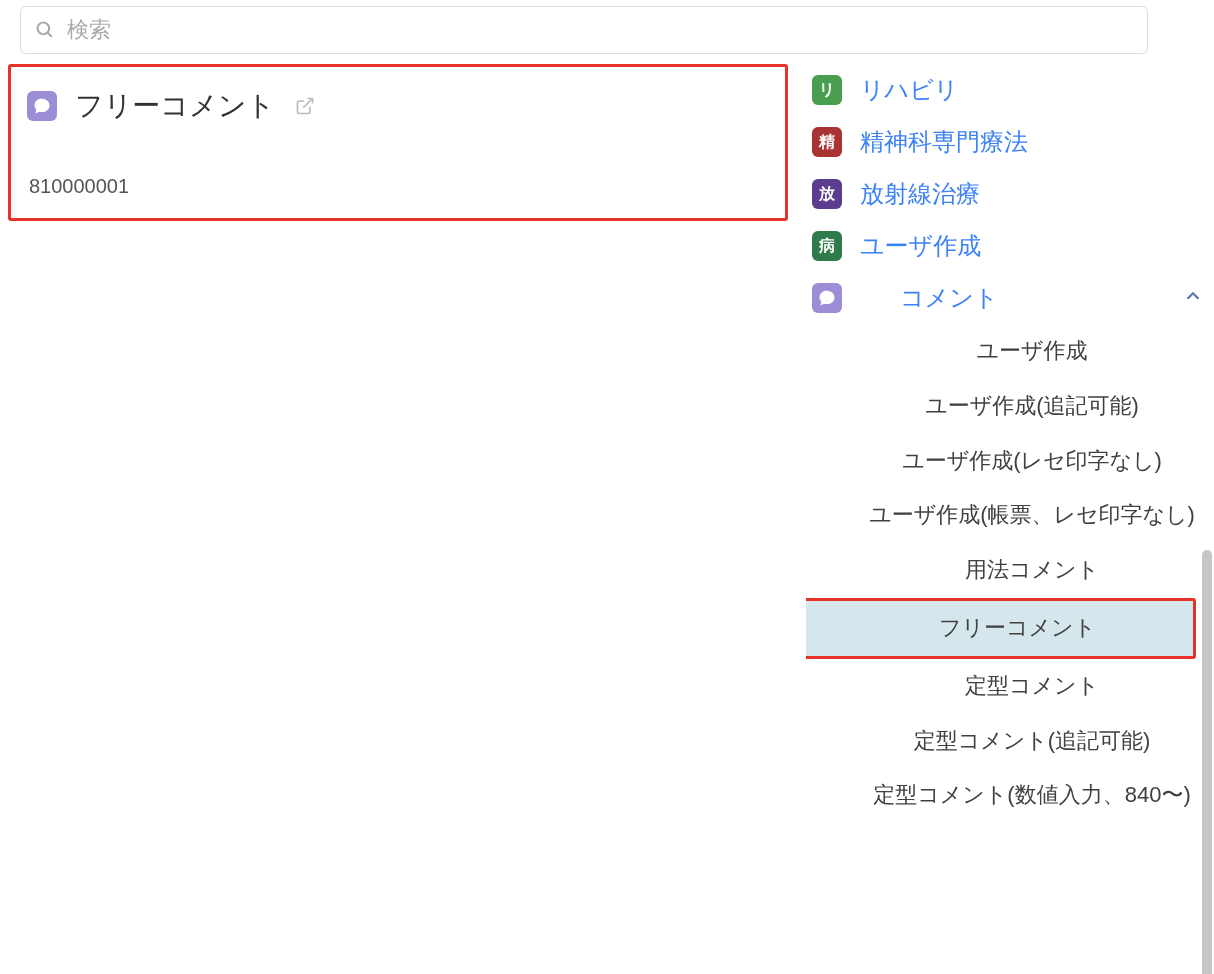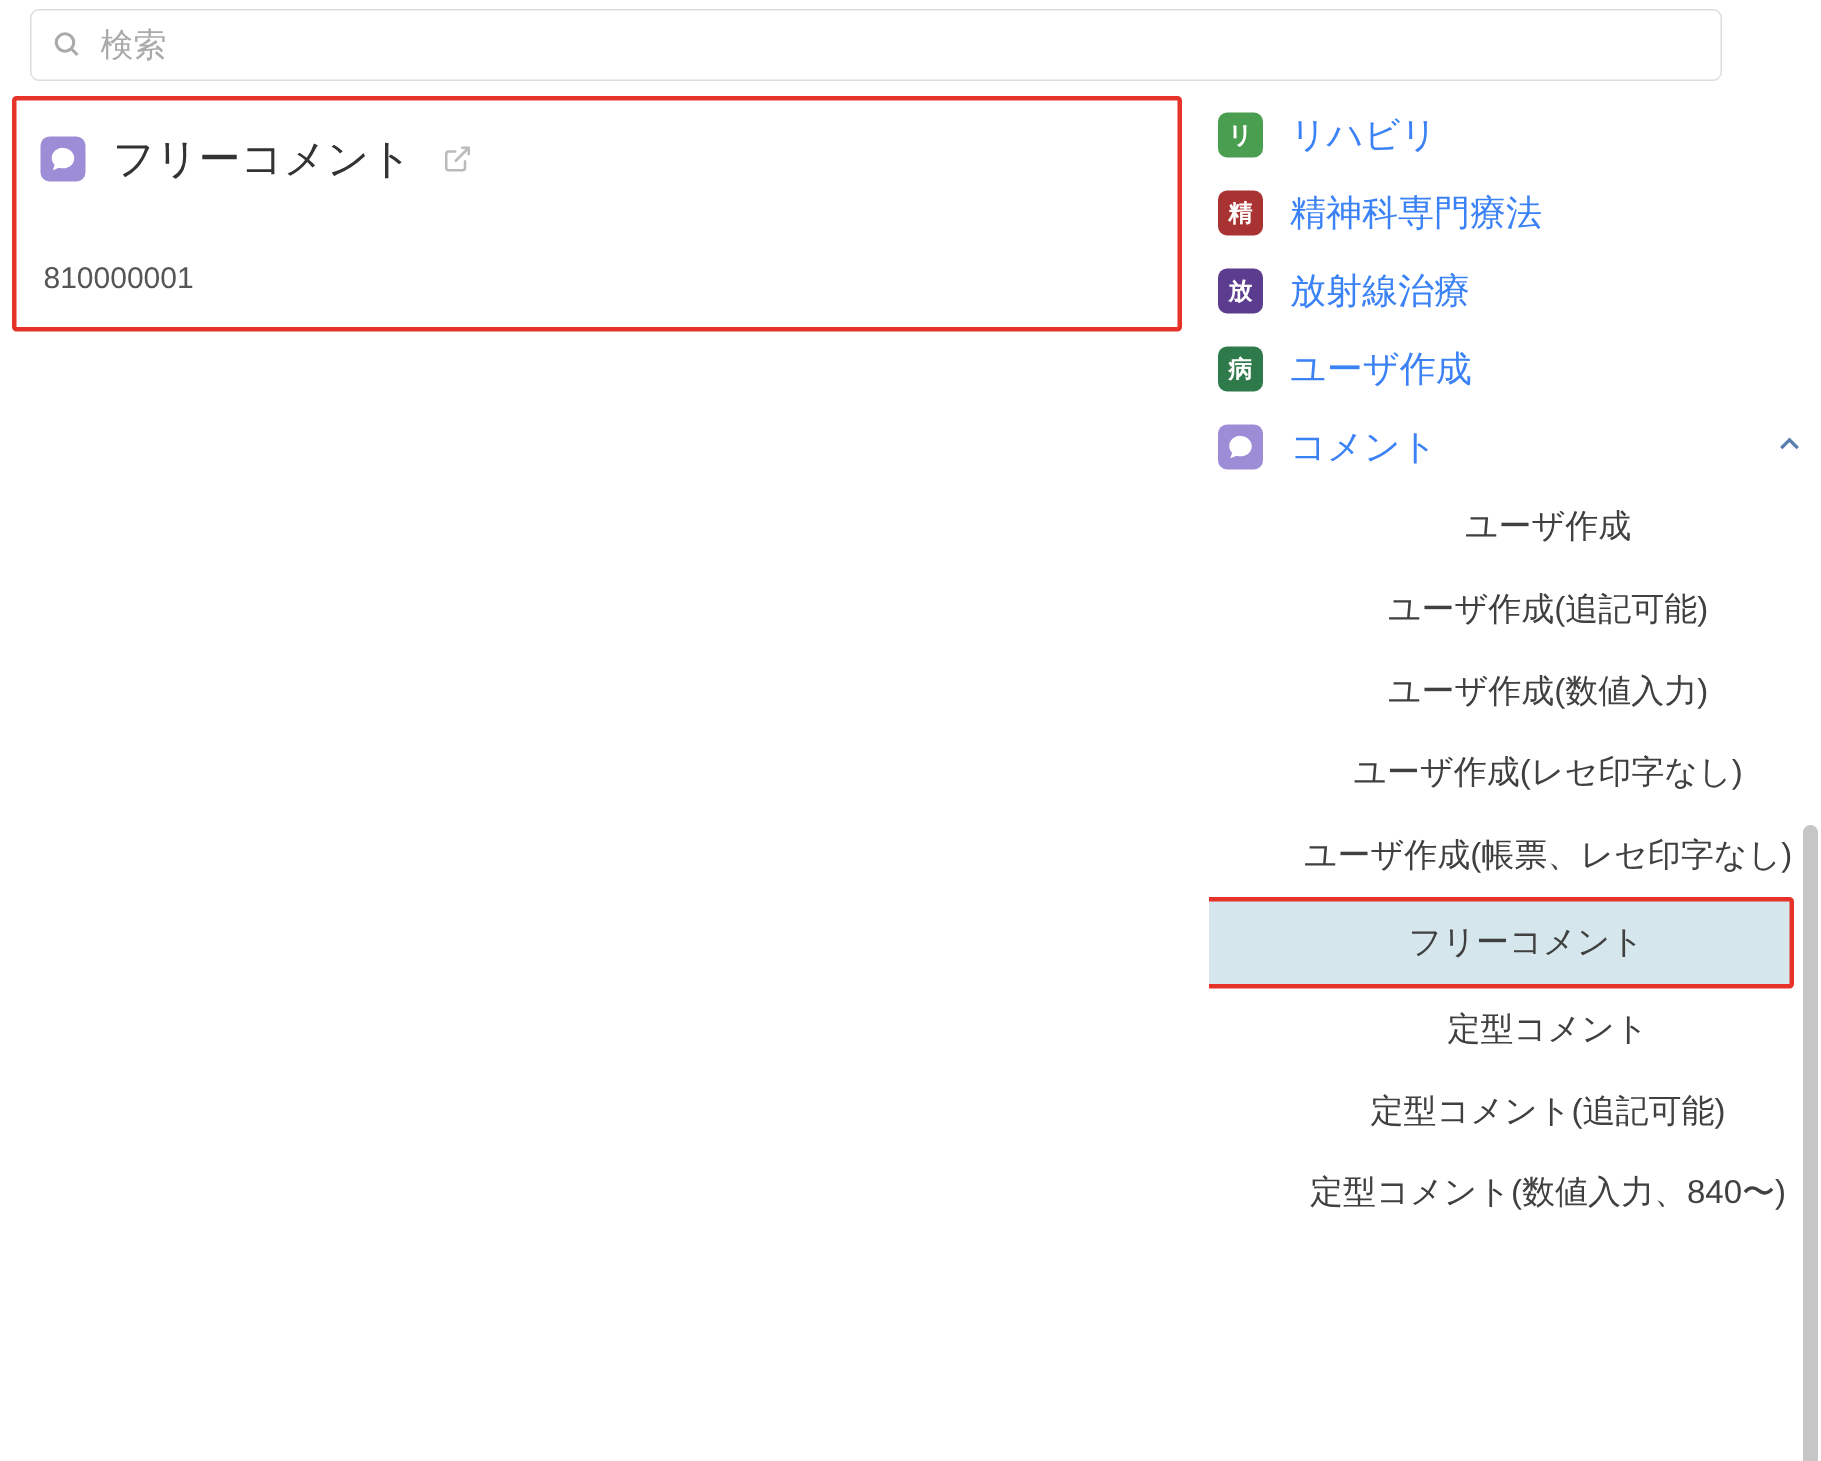--- a/index.html
+++ b/index.html
@@ -131,20 +131,21 @@
     }
     .category-row-expanded {
       display: flex;
       align-items: center;
       justify-content: space-between;
       padding: 10px 10px 10px 6px;
     }
     .category-row-left {
       display: flex;
       align-items: center;
+      gap: 40px;
     }
     .chevron {
       color: #5a7db0;
     }
     .sub-items {
       padding-left: 44px;
     }
     .sub-item {
       font-size: 22px;
       color: #404040;
@@ -246,23 +247,23 @@
       <span class="chevron">
         <svg viewBox="0 0 24 24" width="22" height="22" fill="none" stroke="currentColor" stroke-width="2.5">
             <polyline points="6 15 12 9 18 15"></polyline>
           </svg>
       </span>
     </div>
 
     <div class="sub-items">
       <div class="sub-item">ユーザ作成</div>
       <div class="sub-item">ユーザ作成(追記可能)</div>
-      <div class="sub-item">ユーザ作成(数値入力)</div>
       <div class="sub-item">ユーザ作成(レセ印字なし)</div>
       <div class="sub-item">ユーザ作成(帳票、レセ印字なし)</div>
+      <div class="sub-item">用法コメント</div>
       <div class="highlight-sub-wrapper">
         <div class="sub-item sub-item-highlighted">フリーコメント</div>
       </div>
       <div class="sub-item">定型コメント</div>
       <div class="sub-item">定型コメント(追記可能)</div>
       <div class="sub-item">定型コメント(数値入力、840〜)</div>
     </div>
   </div>
 </div>
 

